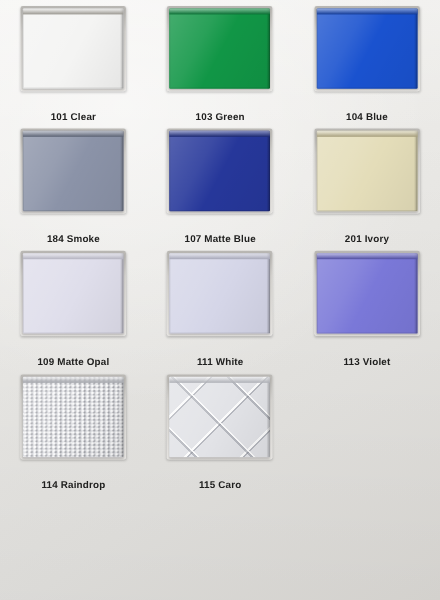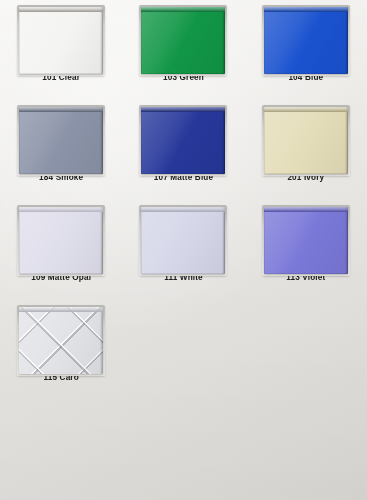--- a/index.html
+++ b/index.html
@@ -93,21 +93,21 @@
   
   .chip .edge {
     position: absolute;
     top: 0;
     bottom: 0;
     right: 0;
     width: 3px;
     background: linear-gradient(to left, rgba(0,0,0,0.28), rgba(0,0,0,0));
   }
   .label {
-    margin-top: 0;
+    margin-top: 20px;
     font-size: 8.2px;
     font-weight: bold;
     color: #20201f;
     letter-spacing: 0.15px;
     white-space: pre;
     text-align: center;
     line-height: 1;
   }
 
   
@@ -229,20 +229,31 @@
           <div class="chip" style="background: rgb(122, 120, 216);">
             <div class="sheen"></div>
             <div class="edge"></div>
             <div class="lip" style="background: linear-gradient(rgba(255, 255, 255, 0.45), rgb(79, 77, 160));"></div>
           </div>
         </div>
         <div class="label">113 Violet</div>
       </div>
       <div class="cell">
         <div class="chip-wrap">
+          <div class="chip" style="background: rgb(217, 218, 222);">
+            <div class="tex-raindrop"></div>
+            <div class="sheen"></div>
+            <div class="edge"></div>
+            <div class="lip" style="background: linear-gradient(rgba(255, 255, 255, 0.45), rgb(160, 162, 168));"></div>
+          </div>
+        </div>
+        <div class="label">114 Raindrop</div>
+      </div>
+      <div class="cell">
+        <div class="chip-wrap">
           <div class="chip" style="background: rgb(226, 227, 231);">
             <div class="tex-caro"></div>
             <div class="sheen"></div>
             <div class="edge"></div>
             <div class="lip" style="background: linear-gradient(rgba(255, 255, 255, 0.45), rgb(174, 176, 182));"></div>
           </div>
         </div>
         <div class="label">115 Caro</div>
       </div>
     </div>

